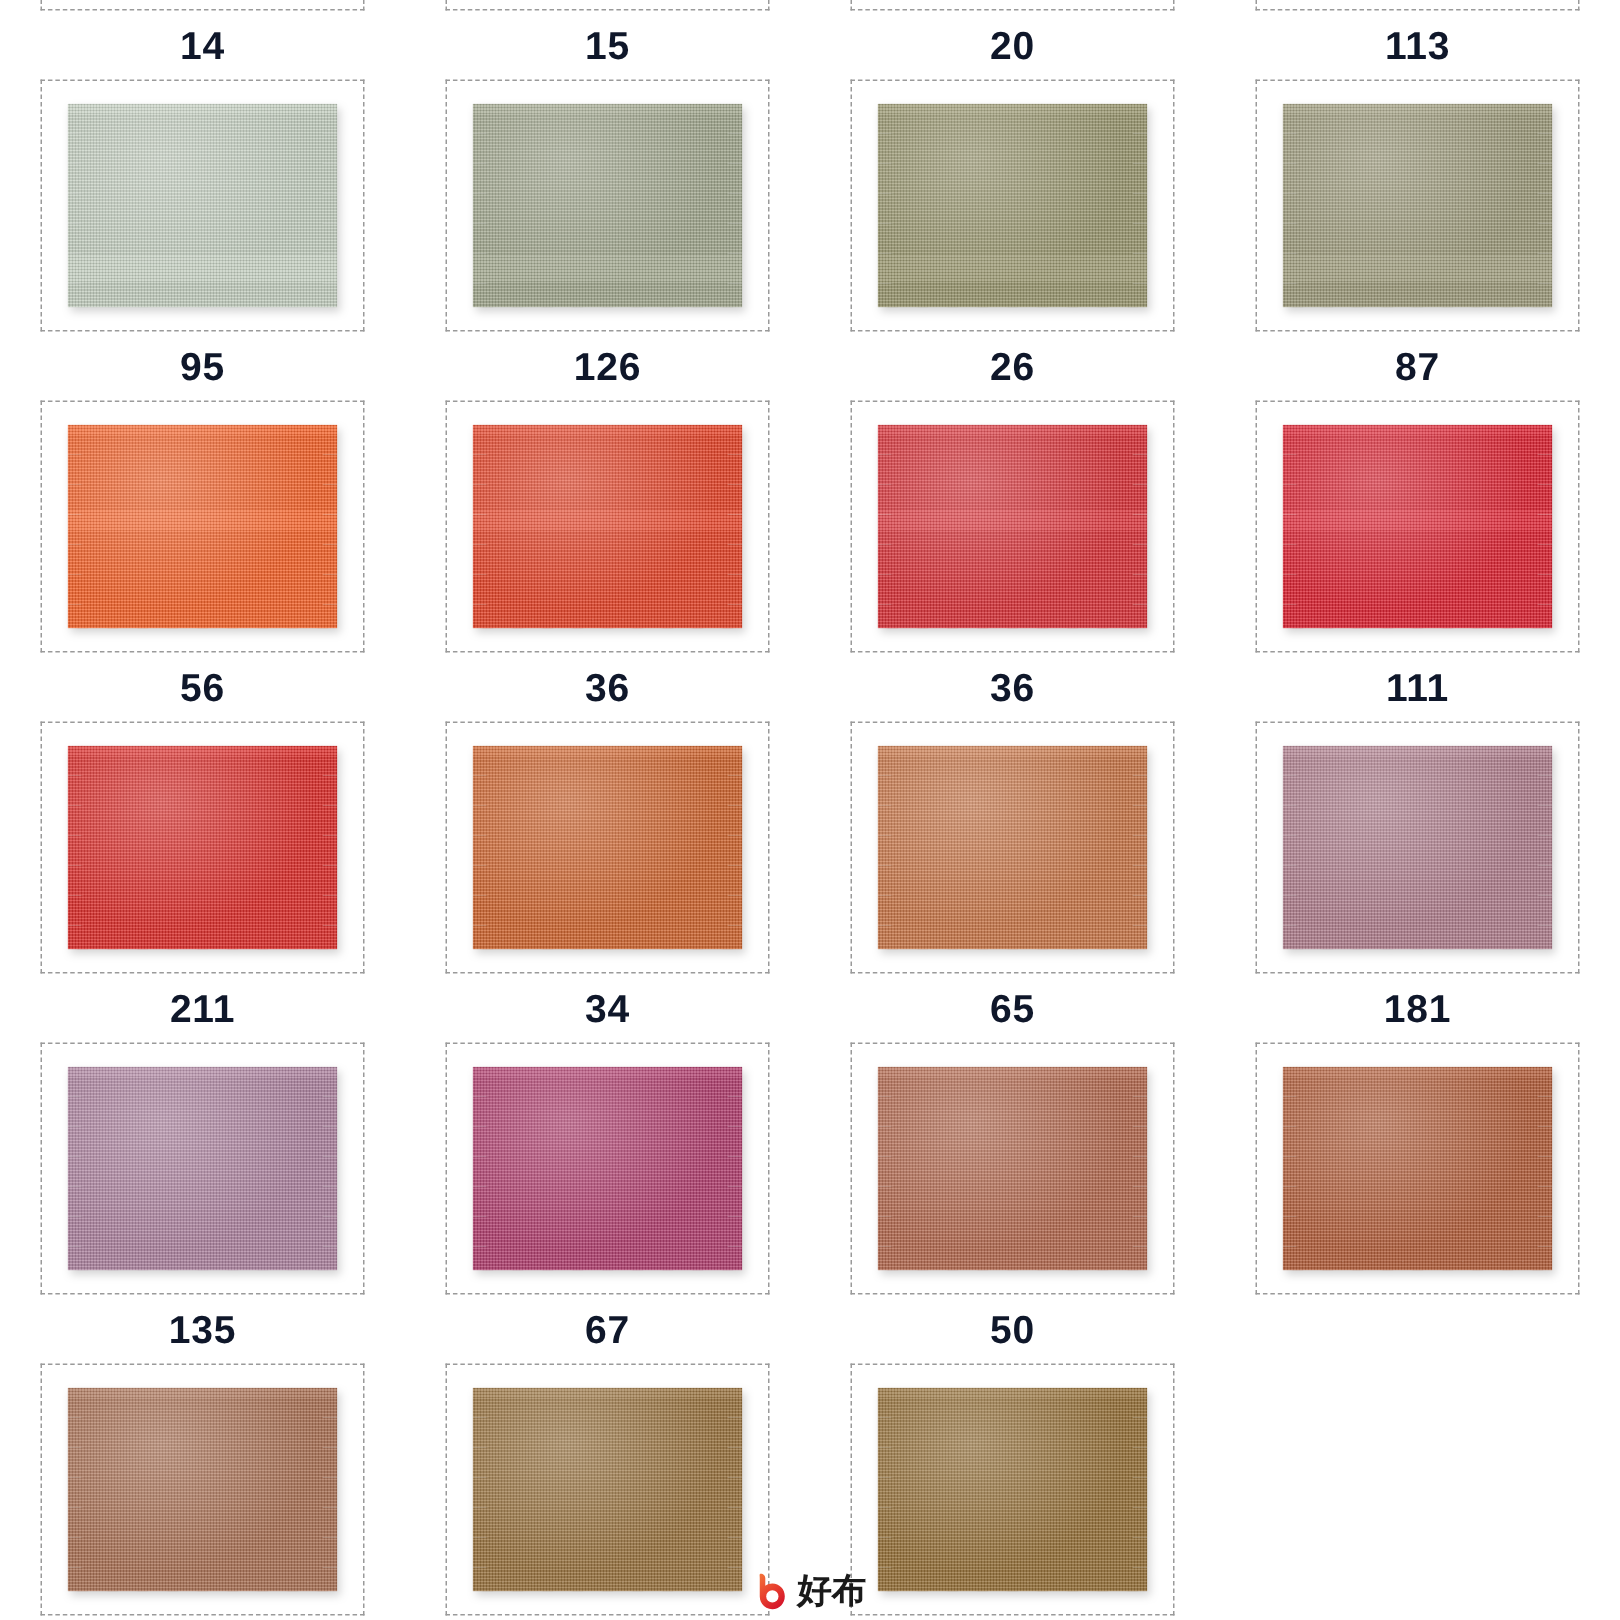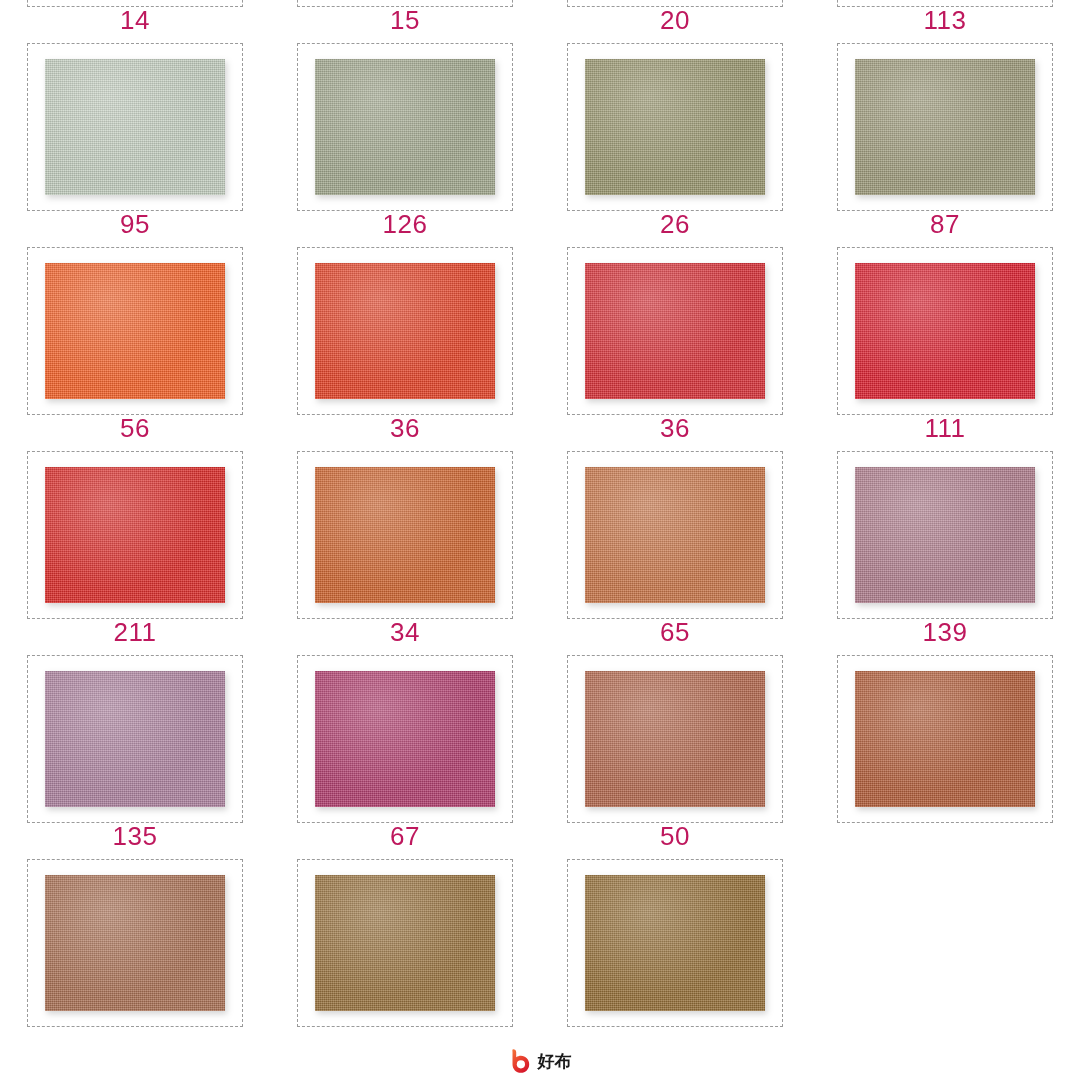--- a/index.html
+++ b/index.html
@@ -91,44 +91,45 @@
       repeating-conic-gradient(from -45deg at 50% 0, #000 0% 25%, transparent 0% 50%) 0 0/20px 20px,
       repeating-conic-gradient(from 135deg at 50% 100%, #000 0% 25%, transparent 0% 50%) 0 0/20px 20px;
     mask:
       linear-gradient(#000 0 0) center/calc(100% - 20px) calc(100% - 20px) no-repeat,
       repeating-conic-gradient(from -45deg at 50% 0, #000 0% 25%, transparent 0% 50%) 0 0/20px 20px,
       repeating-conic-gradient(from 135deg at 50% 100%, #000 0% 25%, transparent 0% 50%) 0 0/20px 20px;
   }
 
   .code{
     font-size:26px;
-    color:#be185d;
+    color:#0f172a;
     line-height:1;
+    margin-top:10px;
     margin-bottom:10px;
     letter-spacing:.5px;
-    font-weight:400;
+    font-weight:700;
   }
 
   
   .footer{
     position:absolute;
     left:0;
     bottom:6px;
     width:1080px;
     display:flex;
     align-items:center;
     justify-content:center;
     gap:5px;
   }
   .logo-mark{
     width:24px;height:26px;
     display:block;
   }
   .logo-text{
-    font-size:17px;
+    font-size:23px;
     font-weight:bold;
     color:#1a1a1a;
     letter-spacing:0px;
     line-height:1;
     font-family:"DejaVu Sans","Liberation Sans",sans-serif;
   }
 </style>
 </head>
 <body>
 
@@ -274,21 +275,21 @@
       </div>
       <div class="cell">
         <div class="frame">
           <div class="swatch-wrap">
             <div class="swatch">
               <div class="body" style="background: rgb(176, 127, 142);"></div>
               <div class="sheen"></div>
             </div>
           </div>
         </div>
-        <div class="code">139</div>
+        <div class="code">181</div>
       </div>
       <div class="cell">
         <div class="frame">
           <div class="swatch-wrap">
             <div class="swatch">
               <div class="body" style="background: rgb(174, 132, 160);"></div>
               <div class="sheen"></div>
             </div>
           </div>
         </div>

